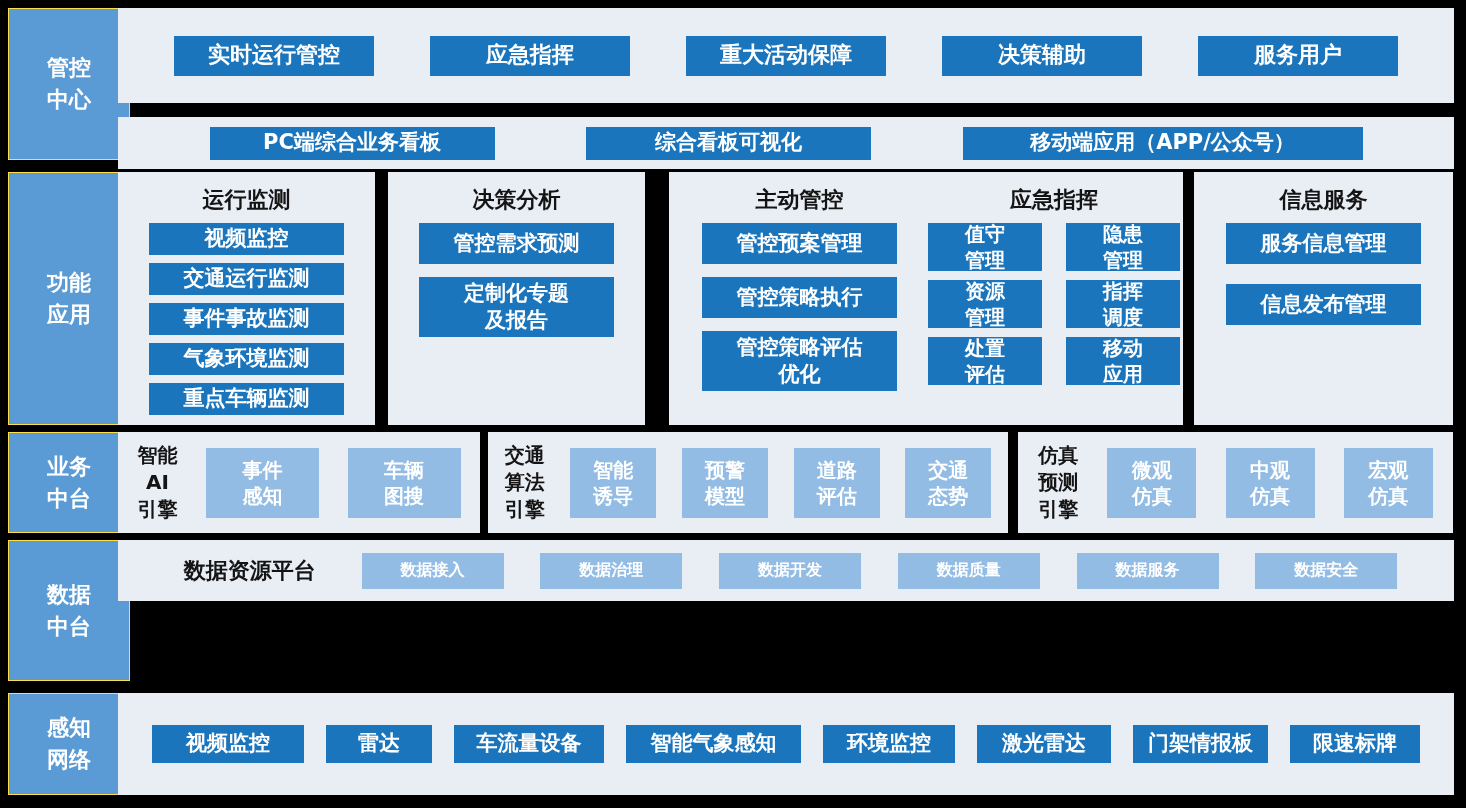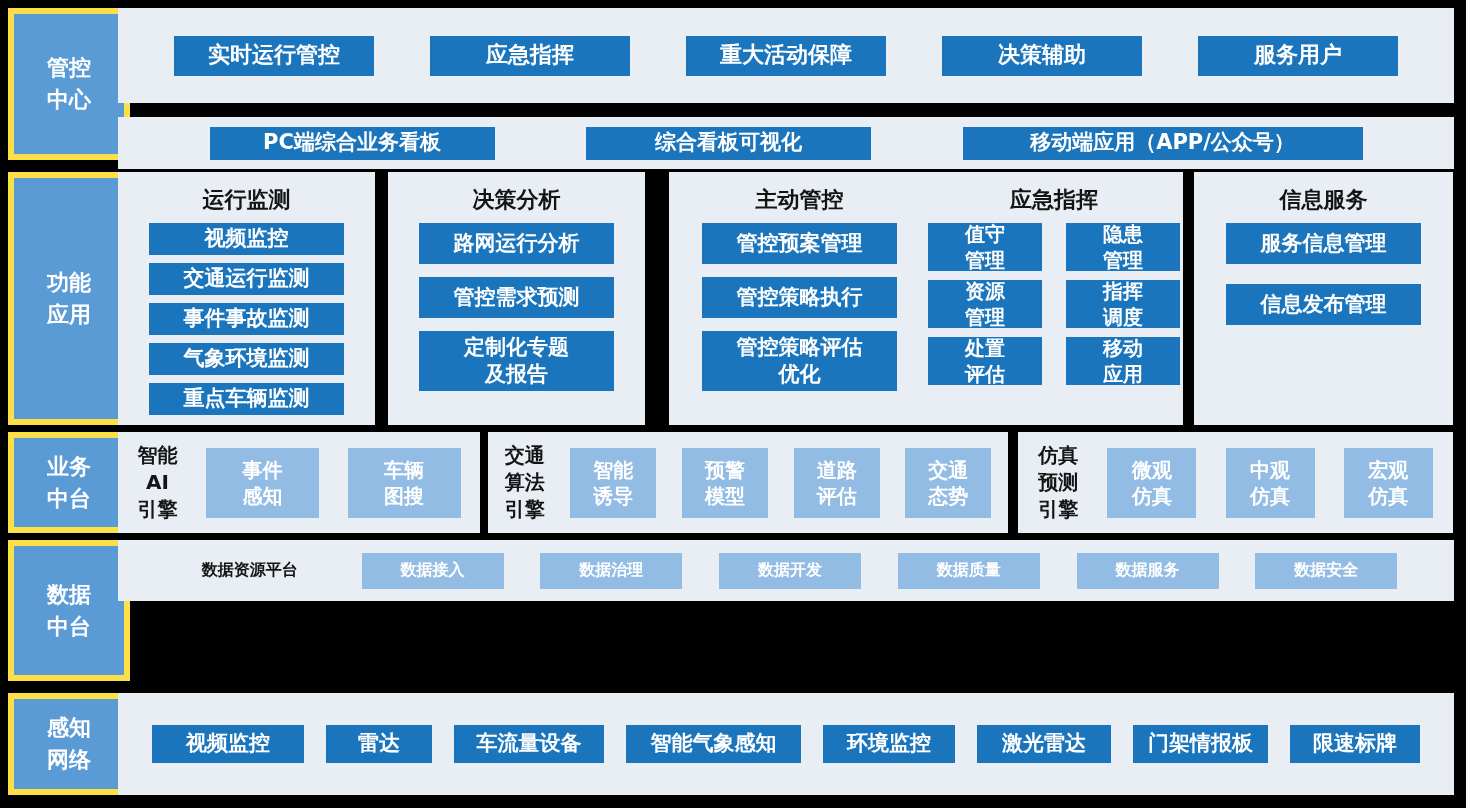--- a/index.html
+++ b/index.html
@@ -2,21 +2,21 @@
 <html><head>
 <meta charset="utf-8">
 <style>
   * { margin:0; padding:0; box-sizing:border-box; }
   html,body { background:#000; }
   body { font-family:"DejaVu Sans","Liberation Sans",sans-serif; }
   .stage { position:relative; width:1466px; height:808px; background:#000; overflow:hidden; }
 
   .side {
     position:absolute; left:8px; width:122px;
-    background:#5B9BD5; border:6px solid #fde047;
+    background:#5B9BD5; border:1px solid #fde047;
     color:#fff; font-weight:bold; font-size:22px; line-height:1.45;
     display:flex; align-items:center; justify-content:center;
     text-align:right; white-space:pre-line;
   }
   .panel { position:absolute; background:#E9EDF4; }
   .row-flex { display:flex; align-items:center; justify-content:space-evenly; }
 
   .btn {
     background:#1B75BC; color:#fff; font-weight:bold;
     display:flex; align-items:center; justify-content:center;
@@ -36,21 +36,21 @@
   .fa-btn-lg { width:195px; height:41px; font-size:21px; }
   .fa-btn-xl { width:195px; height:60px; font-size:21px; }
   .fa-grid { display:grid; grid-template-columns:114px 114px; gap:9px 24px; margin-top:8px; }
   .fa-gbtn { height:48px; font-size:20px; }
 
   .bp { top:432px; height:101px; display:flex; align-items:center; justify-content:space-evenly;gap:9px; }
   .eng-label { font-size:20px; font-weight:bold; color:#141414; white-space:pre-line; text-align:center; line-height:1.35; }
   .bp-btn { height:70px; font-size:20px; }
 
   .dp { left:118px; width:1336px; display:flex; align-items:center; justify-content:space-evenly; padding:0 20px; }
-  .dp-label { font-size:16px; font-weight:bold; color:#141414; text-align:center; }
+  .dp-label { font-size:22px; font-weight:bold; color:#141414; text-align:center; }
   .dp-btn { height:36px; font-size:16px; }
   .db-btn { height:40px; font-size:20px; }
 
   .pn-btn { height:38px; font-size:21px; }
 </style>
 </head>
 <body>
 
 <div class="stage">
 
@@ -85,21 +85,20 @@
       <div class="btn fa-btn">交通运行监测</div>
       <div class="btn fa-btn">事件事故监测</div>
       <div class="btn fa-btn">气象环境监测</div>
       <div class="btn fa-btn">重点车辆监测</div>
     </div>
   </div>
 
   <div class="panel fa" style="left:388px;width:257px">
     <div class="fa-title">决策分析</div>
     <div class="fa-col2">
-      <div class="btn fa-btn-lg">路网运行分析</div>
       <div class="btn fa-btn-lg">管控需求预测</div>
       <div class="btn fa-btn-xl">定制化专题
 及报告</div>
     </div>
   </div>
 
   <div class="panel fa" style="left:669px;width:261px">
     <div class="fa-title">主动管控</div>
     <div class="fa-col2">
       <div class="btn fa-btn-lg">管控预案管理</div>

